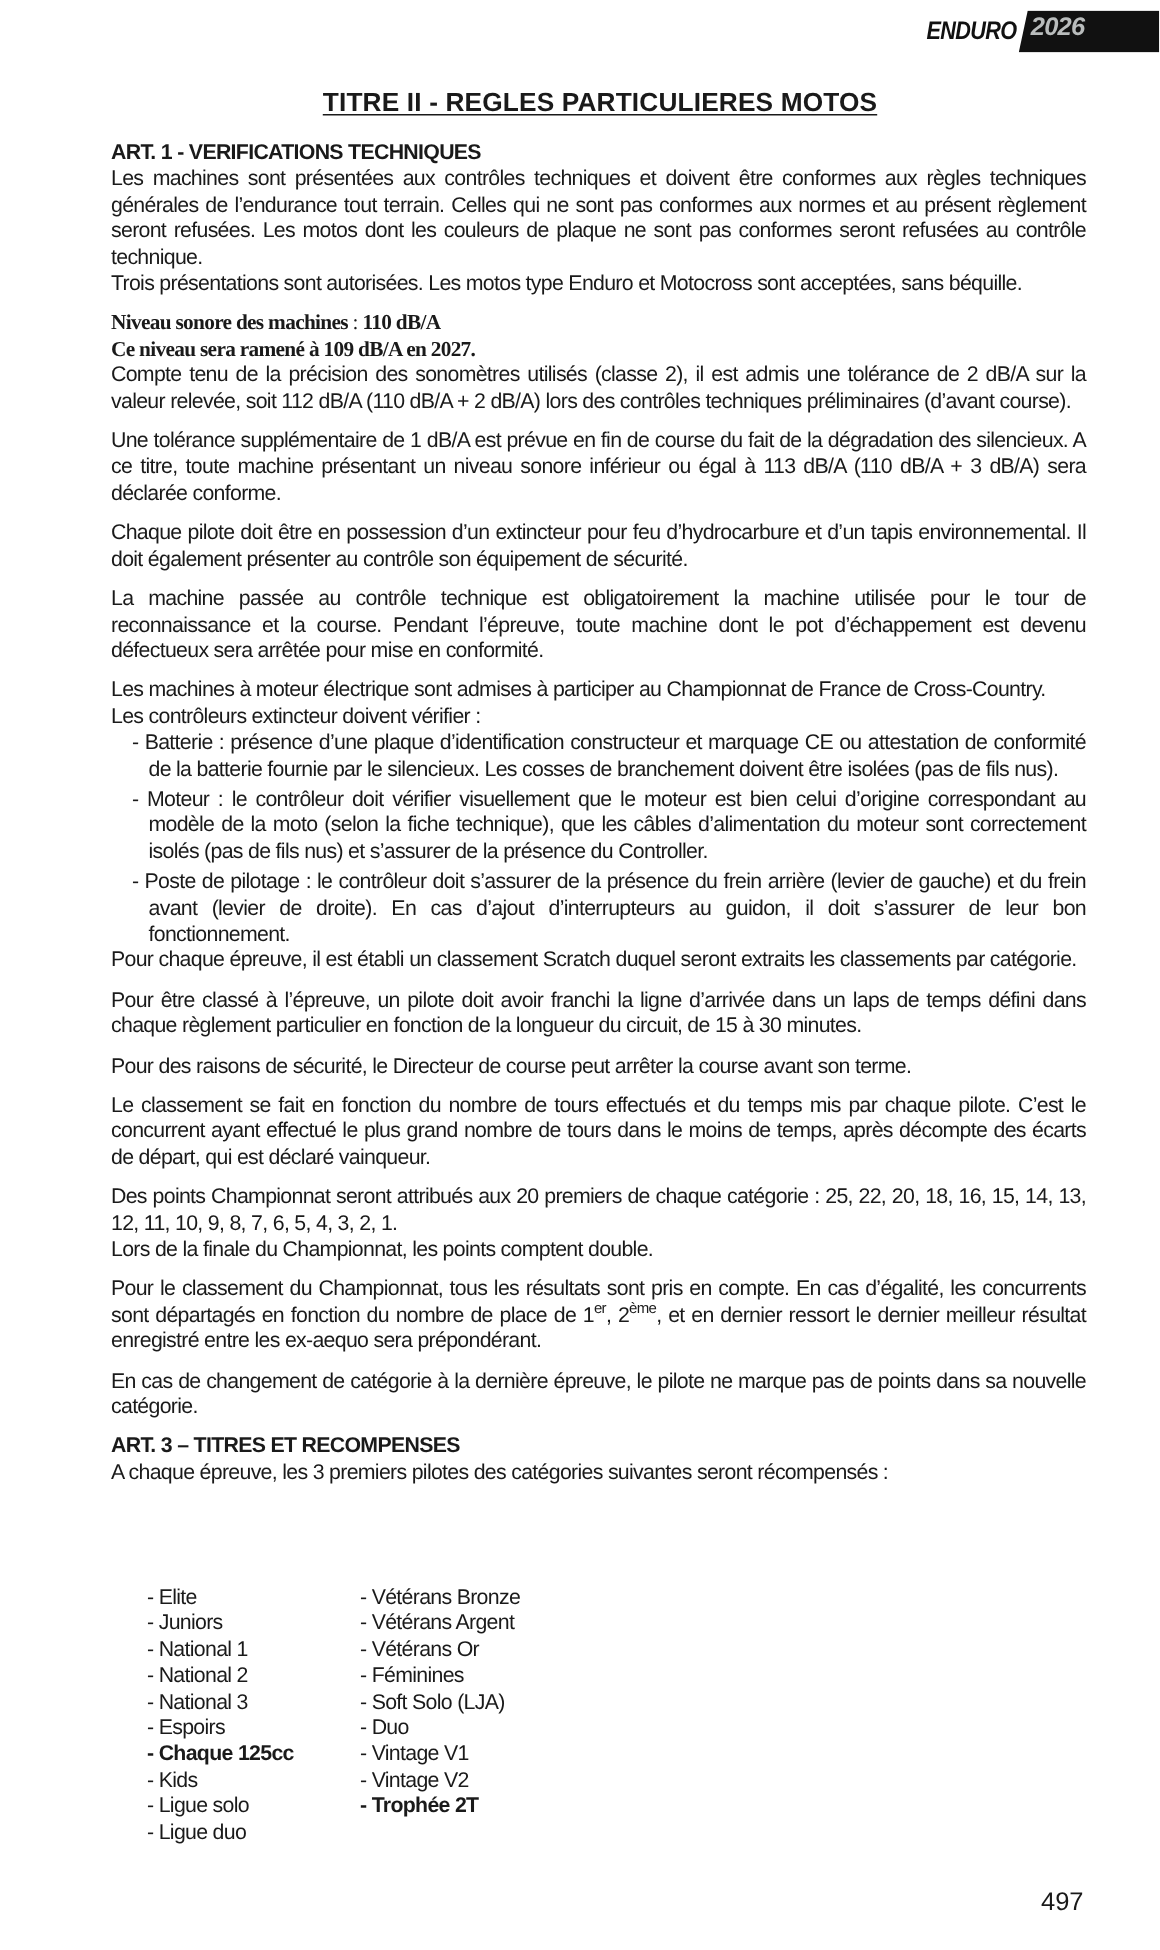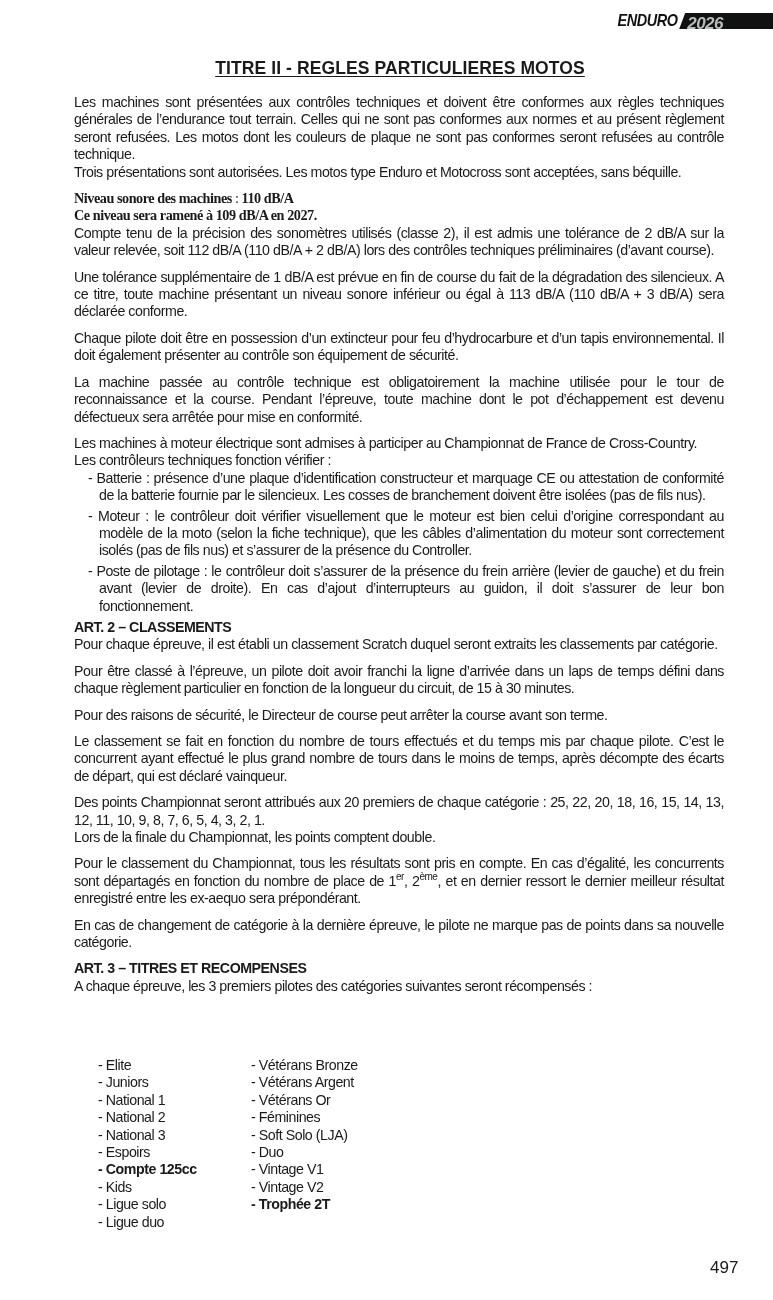--- a/index.html
+++ b/index.html
@@ -11,21 +11,21 @@
     position: absolute; top: 10px; right: 0; height: 22px;
     display: flex; align-items: center;
   }
   .brand-word {
     font-family: "Liberation Sans", sans-serif; font-weight: bold; font-style: italic;
     font-size: 17px; letter-spacing: -0.5px; color: #111; margin-right: 2px;
     transform: scaleX(0.85); transform-origin: right center;
   }
   .brand-year {
     background: #111; color: #b9bcbc; font-weight: bold; font-style: italic;
-    font-size: 17px; height: 16px; line-height: 22px; padding: 0 50px 0 8px;
+    font-size: 17px; height: 28px; line-height: 22px; padding: 0 50px 0 8px;
     clip-path: polygon(6px 0, 100% 0, 100% 100%, 0 100%);
     letter-spacing: -0.5px;
   }
   .page-title {
     position: absolute; top: 58px; left: 0; width: 800px; text-align: center;
     font-weight: bold; font-size: 17.5px; text-decoration: underline;
     text-underline-offset: 2px; letter-spacing: 0.1px;
   }
   .content {
     position: absolute; top: 94px; left: 74px; width: 650px;
@@ -39,57 +39,56 @@
   .bullets { margin: 0; padding: 0; list-style: none; }
   .bullets li {
     margin: 0 0 0 14px; padding-left: 11px; text-indent: -11px;
   }
   .bullets li + li { margin-top: 3px; }
   sup { font-size: 10px; line-height: 0; vertical-align: 6px; margin-top: 40px; }
   .cats {
     position: absolute; top: 1057px; left: 98px;
     font-size: 14.2px; line-height: 17.4px; letter-spacing: -0.45px;
     display: flex;
-    gap: 11px;
   }
   .cat-col { width: 142px; }
   .cat-col .item { white-space: nowrap; }
   .page-number {
-    position: absolute; top: 1258px; left: 710px; font-size: 17px; text-align: right;
+    position: absolute; top: 1258px; left: 694px; font-size: 17px; text-align: right;
   }
 </style>
 </head>
 <body>
 
 <div class="brand">
   <span class="brand-word">ENDURO</span>
   <span class="brand-year">2026</span>
 </div>
 
 <div class="page-title">TITRE II - REGLES PARTICULIERES MOTOS</div>
 
 <div class="content">
+  <p class="h-art">ART. 1 - VERIFICATIONS TECHNIQUES</p>
   <p>Les machines sont présentées aux contrôles techniques et doivent être conformes aux règles techniques générales de l’endurance tout terrain. Celles qui ne sont pas conformes aux normes et au présent règlement seront refusées. Les motos dont les couleurs de plaque ne sont pas conformes seront refusées au contrôle technique.</p>
   <p>Trois présentations sont autorisées. Les motos type Enduro et Motocross sont acceptées, sans béquille.</p>
 
   <p class="gap bold"><span>Niveau sonore des machines</span><span style="font-weight:normal"> : </span><span>110 dB/A</span></p>
   <p class="bold">Ce niveau sera ramené à 109 dB/A en 2027.</p>
   <p>Compte tenu de la précision des sonomètres utilisés (classe 2), il est admis une tolérance de 2 dB/A sur la valeur relevée, soit 112 dB/A (110 dB/A + 2 dB/A) lors des contrôles techniques préliminaires (d’avant course).</p>
   <p class="gap">Une tolérance supplémentaire de 1 dB/A est prévue en fin de course du fait de la dégradation des silencieux. A ce titre, toute machine présentant un niveau sonore inférieur ou égal à 113 dB/A (110 dB/A + 3 dB/A) sera déclarée conforme.</p>
   <p class="gap">Chaque pilote doit être en possession d’un extincteur pour feu d’hydrocarbure et d’un tapis environnemental. Il doit également présenter au contrôle son équipement de sécurité.</p>
   <p class="gap">La machine passée au contrôle technique est obligatoirement la machine utilisée pour le tour de reconnaissance et la course. Pendant l’épreuve, toute machine dont le pot d’échappement est devenu défectueux sera arrêtée pour mise en conformité.</p>
   <p class="gap">Les machines à moteur électrique sont admises à participer au Championnat de France de Cross-Country.</p>
-  <p>Les contrôleurs techniques fonction vérifier :</p>
+  <p>Les contrôleurs extincteur doivent vérifier :</p>
   <ul class="bullets">
     <li>- Batterie : présence d’une plaque d’identification constructeur et marquage CE ou attestation de conformité de la batterie fournie par le silencieux. Les cosses de branchement doivent être isolées (pas de fils nus).</li>
     <li>- Moteur : le contrôleur doit vérifier visuellement que le moteur est bien celui d’origine correspondant au modèle de la moto (selon la fiche technique), que les câbles d’alimentation du moteur sont correctement isolés (pas de fils nus) et s’assurer de la présence du Controller.</li>
     <li>- Poste de pilotage : le contrôleur doit s’assurer de la présence du frein arrière (levier de gauche) et du frein avant (levier de droite). En cas d’ajout d’interrupteurs au guidon, il doit s’assurer de leur bon fonctionnement.</li>
   </ul>
 
-  <p class="h-art" style="margin-top:4px">ART. 2 – CLASSEMENTS</p>
   <p>Pour chaque épreuve, il est établi un classement Scratch duquel seront extraits les classements par catégorie.</p>
   <p class="gap">Pour être classé à l’épreuve, un pilote doit avoir franchi la ligne d’arrivée dans un laps de temps défini dans chaque règlement particulier en fonction de la longueur du circuit, de 15 à 30 minutes.</p>
   <p class="gap">Pour des raisons de sécurité, le Directeur de course peut arrêter la course avant son terme.</p>
   <p class="gap">Le classement se fait en fonction du nombre de tours effectués et du temps mis par chaque pilote. C’est le concurrent ayant effectué le plus grand nombre de tours dans le moins de temps, après décompte des écarts de départ, qui est déclaré vainqueur.</p>
   <p class="gap">Des points Championnat seront attribués aux 20 premiers de chaque catégorie : 25, 22, 20, 18, 16, 15, 14, 13, 12, 11, 10, 9, 8, 7, 6, 5, 4, 3, 2, 1.</p>
   <p>Lors de la finale du Championnat, les points comptent double.</p>
   <p class="gap"><span>Pour le classement du Championnat, tous les résultats sont pris en compte. En cas d’égalité, les concurrents sont départagés en fonction du nombre de place de 1</span><sup>er</sup><span>, 2</span><sup>ème</sup><span>, et en dernier ressort le dernier meilleur résultat enregistré entre les ex-aequo sera prépondérant.</span></p>
   <p class="gap">En cas de changement de catégorie à la dernière épreuve, le pilote ne marque pas de points dans sa nouvelle catégorie.</p>
 
   <p class="h-art gap">ART. 3 – TITRES ET RECOMPENSES</p>
@@ -97,21 +96,21 @@
 </div>
 
 <div class="cats">
   <div class="cat-col" id="cat-left">
       <div class="item"><span>- </span><span>Elite</span></div>
       <div class="item"><span>- </span><span>Juniors</span></div>
       <div class="item"><span>- </span><span>National 1</span></div>
       <div class="item"><span>- </span><span>National 2</span></div>
       <div class="item"><span>- </span><span>National 3</span></div>
       <div class="item"><span>- </span><span>Espoirs</span></div>
-      <div class="item"><span style="font-weight: bold;">- </span><span style="font-weight: bold;">Compte 125cc</span></div>
+      <div class="item"><span style="font-weight: bold;">- </span><span style="font-weight: bold;">Chaque 125cc</span></div>
       <div class="item"><span>- </span><span>Kids</span></div>
       <div class="item"><span>- </span><span>Ligue solo</span></div>
       <div class="item"><span>- </span><span>Ligue duo</span></div>
     </div>
   <div class="cat-col" id="cat-right">
       <div class="item"><span>- </span><span>Vétérans Bronze</span></div>
       <div class="item"><span>- </span><span>Vétérans Argent</span></div>
       <div class="item"><span>- </span><span>Vétérans Or</span></div>
       <div class="item"><span>- </span><span>Féminines</span></div>
       <div class="item"><span>- </span><span>Soft Solo (LJA)</span></div>

